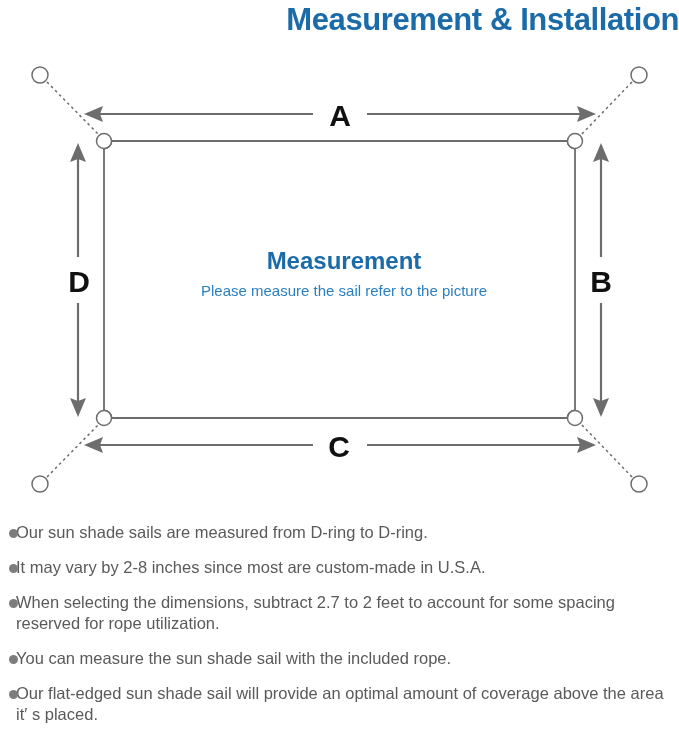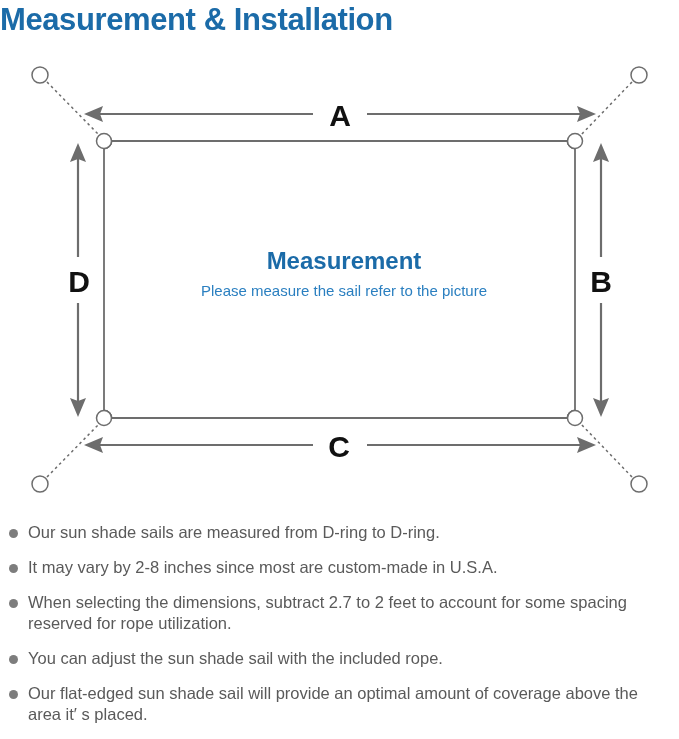--- a/index.html
+++ b/index.html
@@ -19,21 +19,21 @@
     width: 679px;
     height: 739px;
     position: relative;
     background: #ffffff;
   }
   .title {
     position: absolute;
     left: 0;
     top: 0;
     width: 679px;
-    text-align: left;
+    text-align: right;
     font-family: "Liberation Sans", sans-serif;
     font-weight: bold;
     font-size: 31px;
     letter-spacing: -0.4px;
     color: #1b6ba8;
     line-height: 38px;
     padding-top: 1px;
     white-space: nowrap;
   }
   .diagram {
@@ -48,21 +48,21 @@
     position: absolute;
     left: 0;
     top: 522px;
     width: 679px;
     padding: 0;
     margin: 0;
     list-style: none;
   }
   .note-item {
     position: relative;
-    padding-left: 28px;
+    padding-left: 16px;
     margin: 0 14px 14px 0;
     font-size: 16.5px;
     line-height: 21px;
     color: #5a5a5a;
     font-family: "Liberation Sans", sans-serif;
   }
   .note-item:last-child { margin-bottom: 0; }
   .note-bullet {
     position: absolute;
     left: 9px;
@@ -184,21 +184,21 @@
     <li class="note-item">
       <span class="note-bullet"></span>
       <span class="note-text">It may vary by 2-8 inches since most are custom-made in U.S.A.</span>
     </li>
     <li class="note-item">
       <span class="note-bullet"></span>
       <span class="note-text">When selecting the dimensions, subtract 2.7 to 2 feet to account for some spacing reserved for rope utilization.</span>
     </li>
     <li class="note-item">
       <span class="note-bullet"></span>
-      <span class="note-text">You can adjust the sun shade sail with the included rope.</span>
+      <span class="note-text">You can measure the sun shade sail with the included rope.</span>
     </li>
     <li class="note-item">
       <span class="note-bullet"></span>
       <span class="note-text">Our flat-edged sun shade sail will provide an optimal amount of coverage above the area it′ s placed.</span>
     </li>
   </ul>
 
 </div>
 
 </body></html>

